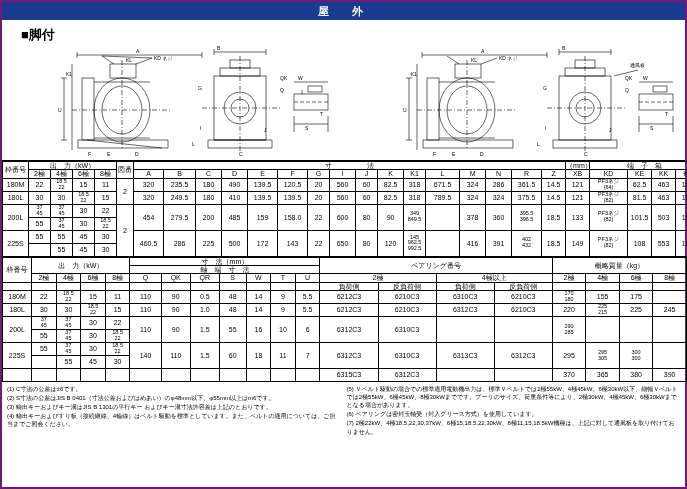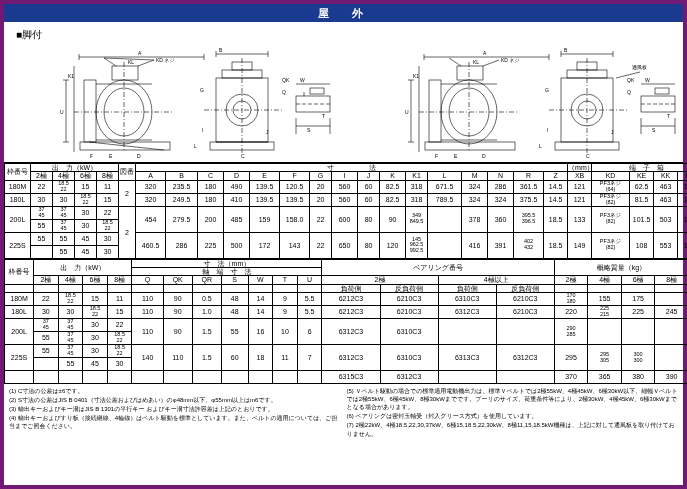--- a/index.html
+++ b/index.html
@@ -5,32 +5,32 @@
   html,body{margin:0;padding:0;}
   body{
     width:687px;height:489px;
     background:#ffffff;
     font-family:"Liberation Sans", sans-serif;
     font-size:8px;
     color:#000;
     position:relative;
     overflow:hidden;
   }
-  .page{position:relative;width:687px;height:489px;border:4px solid #701a75;box-sizing:border-box;}
+  .page{position:relative;width:687px;height:489px;border:2px solid #701a75;box-sizing:border-box;}
 
   
   .header{
     height:18px;background:#1a3a8f;color:#fff;
     display:flex;align-items:center;justify-content:center;
     font-size:11px;letter-spacing:6px;font-weight:bold;
   }
 
   
   .drawband{position:relative;height:140px;border-bottom:1px solid #000;}
-  .legend{position:absolute;left:12px;top:6px;font-size:10px;font-weight:normal;}
+  .legend{position:absolute;left:19px;top:6px;font-size:13px;font-weight:bold;}
 
   svg.draw{position:absolute;left:0;top:0;}
 
   
   table{border-collapse:collapse;table-layout:fixed;}
   table td,table th{
     border:1px solid #000;
     font-size:7px;
     text-align:center;
     padding:0;

